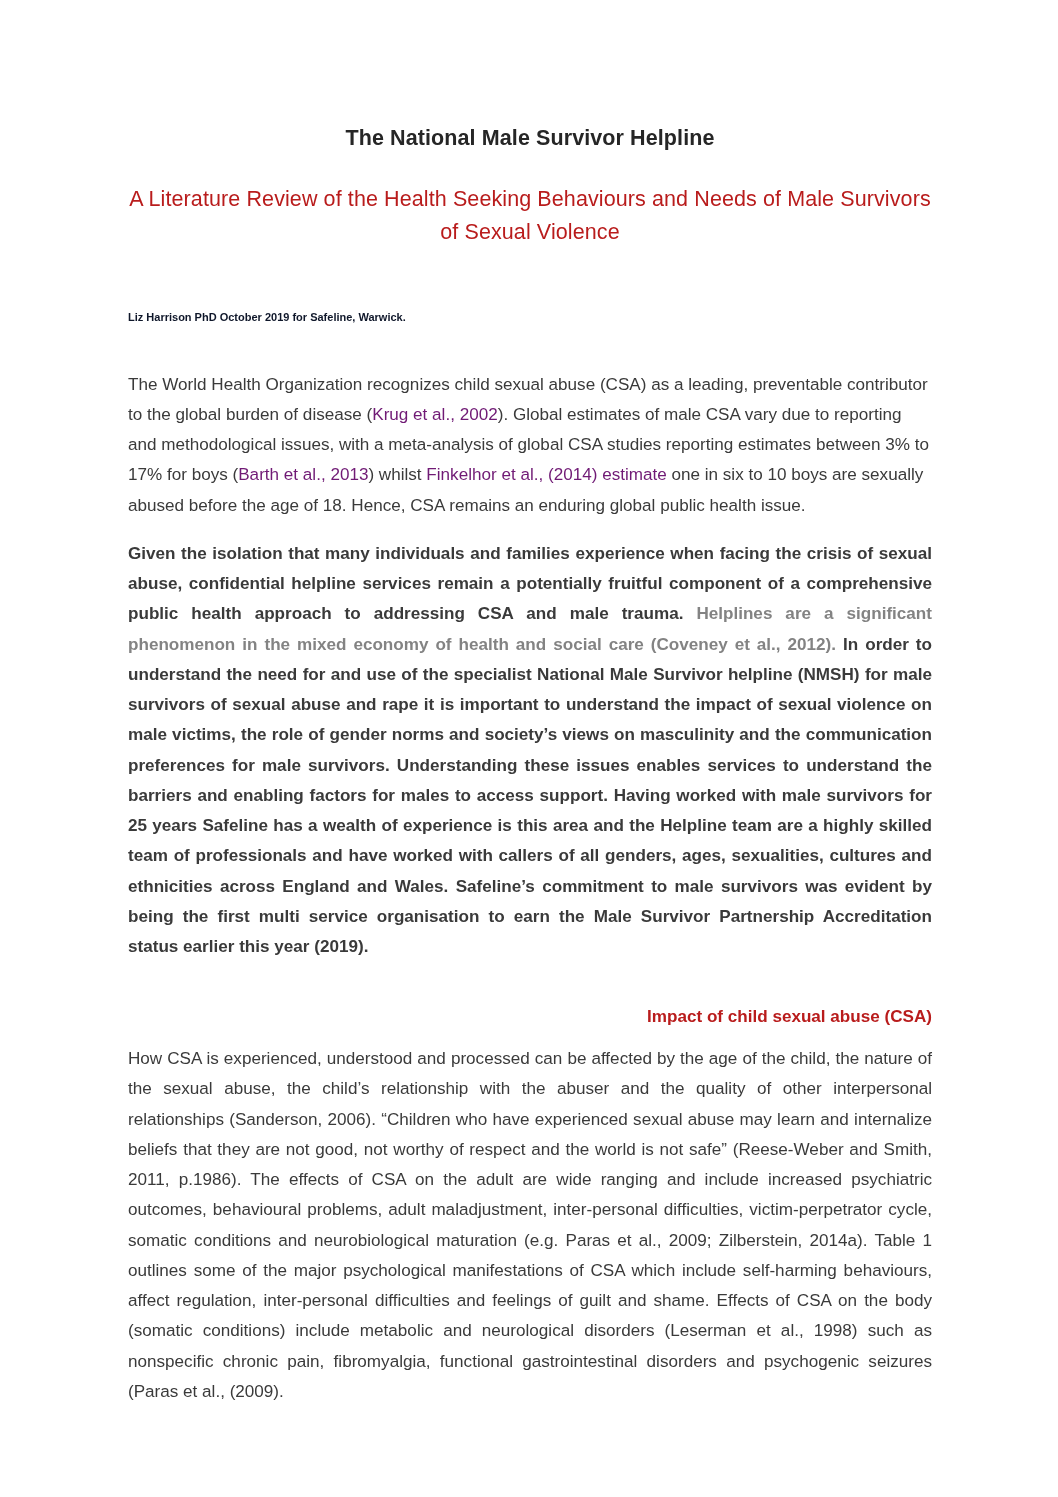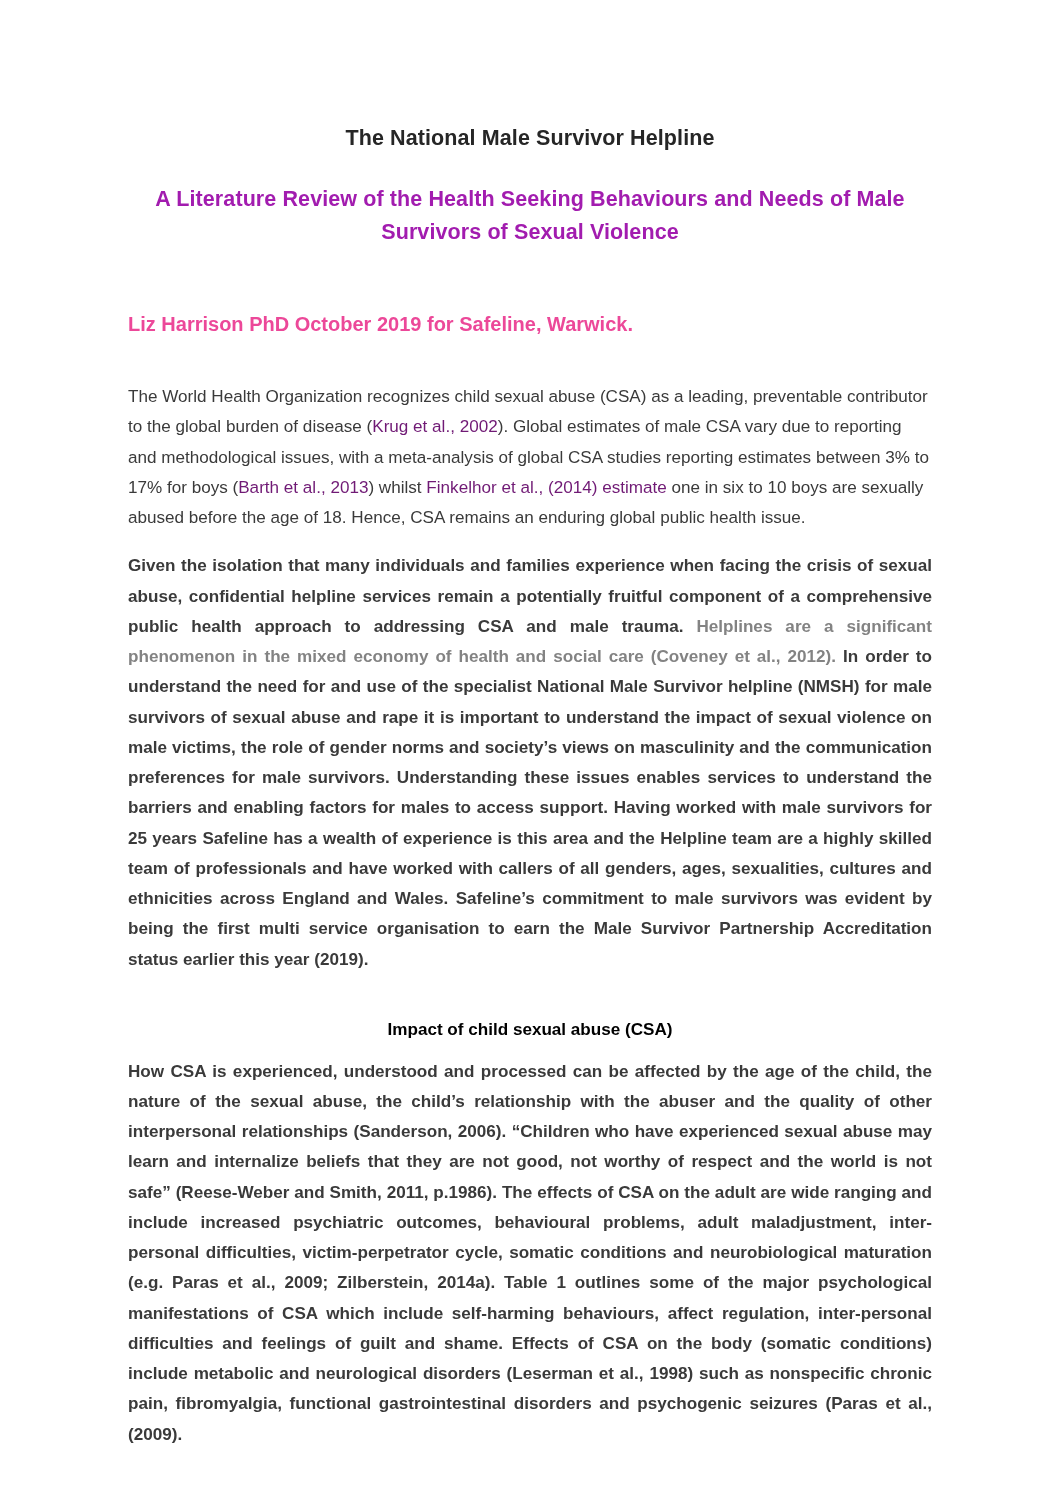--- a/index.html
+++ b/index.html
@@ -32,34 +32,34 @@
     font-weight: bold;
     color: #262626;
     text-align: center;
     letter-spacing: 0.1px;
     margin: 0;
     padding-top: 125px;
     line-height: 1.25;
   }
   .doc-subtitle {
     font-size: 21.5px;
-    font-weight: bold;
-    color: #a21caf;
+    font-weight: normal;
+    color: #b91c1c;
     text-align: center;
     letter-spacing: 0.1px;
     margin: 0;
     padding-top: 31px;
     line-height: 1.52;
   }
 
   
   .author-line {
-    font-size: 20px;
+    font-size: 11px;
     font-weight: bold;
-    color: #ec4899;
+    color: #0f172a;
     text-align: left;
     margin: 0;
     padding-top: 62px;
     line-height: 1.4;
   }
 
   
   .para {
     font-size: 17.1px;
     color: #3a3a3a;
@@ -72,41 +72,40 @@
   .para.first {
     padding-top: 44px;
     text-align: left;
   }
   .para.gap {
     padding-top: 18px;
     font-weight: bold;
   }
   .para.after-heading {
     padding-top: 14px;
-    font-weight: bold;
   }
 
   
   .em-dark {
     color: #701a75;
   }
   
   .faded {
     color: #838383;
   }
 
   
   .section-heading {
     font-size: 17.1px;
     font-weight: bold;
-    color: #000000;
+    color: #b91c1c;
     margin: 0;
     padding-top: 42px;
     line-height: 1.5;
-    text-align: center;
+    text-align: right;
   }
 </style>
 </head>
 <body>
 
 <div class="page">
   <div class="content">
 
     <h1 class="doc-title">The National Male Survivor Helpline</h1>
 

